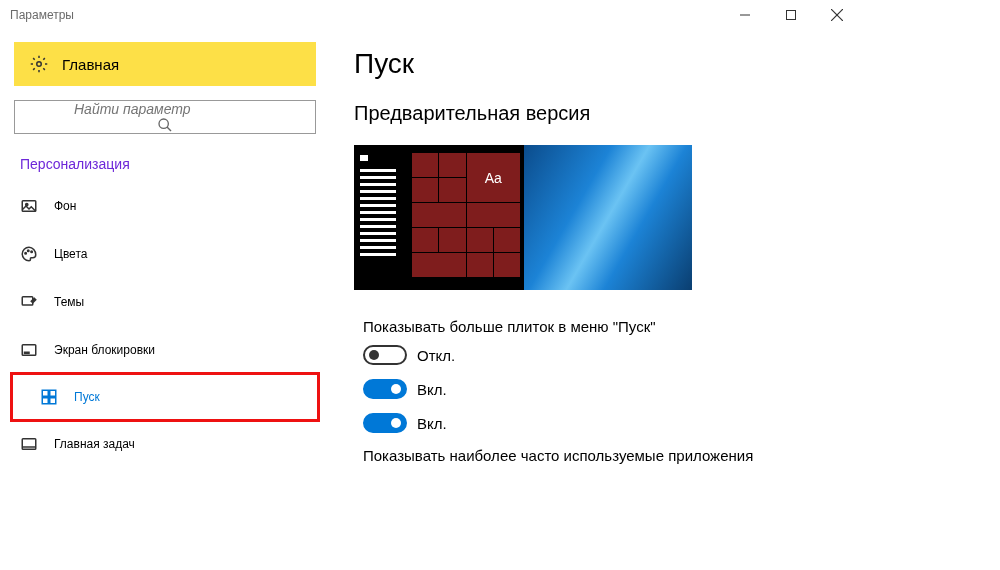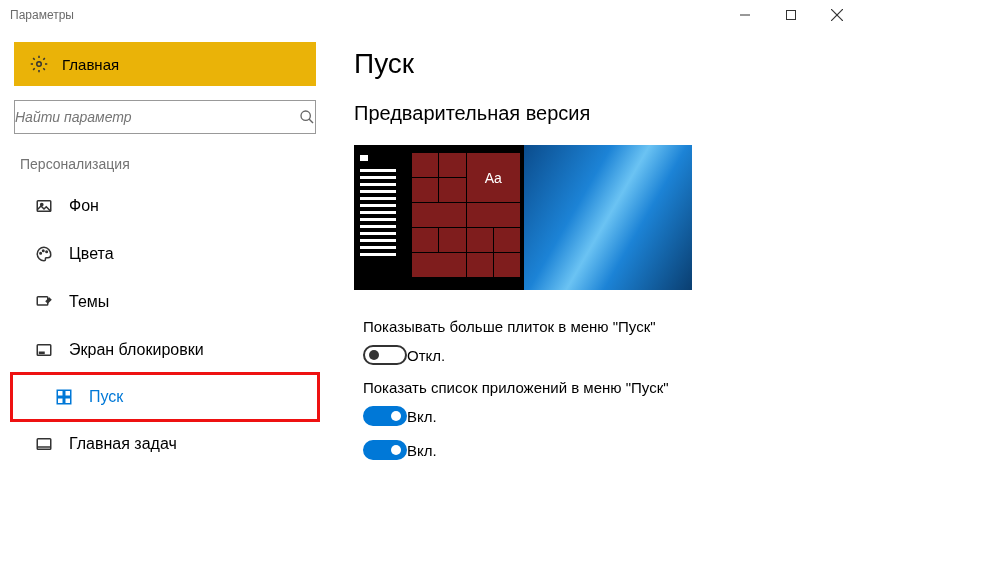--- a/index.html
+++ b/index.html
@@ -4,46 +4,46 @@
   <style>
     * { margin: 0; padding: 0; box-sizing: border-box; font-family: "Segoe UI", Tahoma, sans-serif; }
     body { width: 1000px; height: 570px; overflow: hidden; background: #fff; color: #000; }
     .window { width: 860px; height: 570px; display: flex; flex-direction: column; background: #fff; }
     .titlebar { height: 30px; display: flex; align-items: center; padding-left: 10px; background: #fff; color: #6b6b6b; font-size: 12px; }
     .titlebar-text { flex: 1; }
     .titlebtn { width: 46px; height: 30px; display: flex; align-items: center; justify-content: center; font-size: 10px; color: #333; }
     .titlebtn:last-child { font-size: 12px; }
     .content { flex: 1; display: flex; }
     .sidebar { width: 330px; padding: 12px 0 0 0; display: flex; flex-direction: column; }
-    .home { margin: 0 14px 14px 14px; height: 44px; background: #eab308; display: flex; align-items: center; padding-left: 16px; font-size: 15px; }
+    .home { margin: 0 14px 14px 14px; height: 44px; background: #fde047; display: flex; align-items: center; padding-left: 16px; font-size: 15px; }
     .home svg { width: 18px; height: 18px; margin-right: 14px; }
-    .search { margin: 0 14px 22px 14px; height: 34px; border: 1px solid #999; display: flex; align-items: center; padding: 0 0; }
+    .search { margin: 0 14px 22px 14px; height: 34px; border: 1px solid #999; display: flex; align-items: center; padding: 0 10px; flex-direction: column; }
     .search input { flex: 1; border: none; outline: none; font-size: 14px; color: #666; font-style: italic; background: transparent; }
-    .group-title { margin: 0 14px 12px 20px; font-size: 14px; color: #737373; }
-    .nav-item { height: 44px; display: flex; align-items: center; padding-left: 35px; font-size: 16px; cursor: default; }
+    .group-title { margin: 0 14px 12px 20px; font-size: 14px; color: #6d28d9; }
+    .nav-item { height: 44px; display: flex; align-items: center; padding-left: 20px; font-size: 12px; cursor: default; }
     .nav-item svg { width: 18px; height: 18px; margin-right: 16px; flex-shrink: 0; }
     .nav-item + .nav-item { margin-top: 4px; }
     .highlight-box { border: 3px solid #e11; margin: 0 10px; padding-left: 7px; }
     .selected-text { color: #0078d7; }
     .main { flex: 1; padding: 18px 24px 0 24px; overflow: hidden; }
     .h1 { font-size: 28px; font-weight: 300; margin-bottom: 22px; }
     .h2 { font-size: 20px; font-weight: 400; margin-bottom: 20px; }
     .preview { width: 338px; height: 145px; background: #000; display: flex; margin-bottom: 28px; }
     .preview-left { width: 170px; background: #000; display: flex; }
     .preview-list { width: 54px; padding: 10px 6px; display: flex; flex-direction: column; gap: 4px; }
     .plist-head { height: 6px; width: 8px; background: #fff; margin-bottom: 4px; }
     .plist-row { height: 3px; background: #fff; width: 36px; }
     .preview-tiles { flex: 1; display: grid; grid-template-columns: repeat(4, 1fr); grid-auto-rows: 24px; gap: 1px; padding: 8px 4px; align-content: start; }
     .tile { background: #7f1d1d; }
     .tile-big { grid-column: span 2; grid-row: span 2; display: flex; align-items: center; justify-content: center; color: #fff; font-size: 14px; }
     .tile-wide { grid-column: span 2; }
     .preview-right { flex: 1; background: linear-gradient(120deg, #0b4c8c 0%, #1c83d6 35%, #6bc3f3 50%, #1c83d6 65%, #0a3e70 100%); position: relative; }
     .setting { margin-bottom: 14px; margin-left: 9px; }
     .setting-label { font-size: 15px; margin-bottom: 10px; }
-    .toggle-row { display: flex; align-items: center; gap: 0; font-size: 15px; }
+    .toggle-row { display: flex; align-items: center; gap: 10px; font-size: 15px; }
     .toggle { width: 44px; height: 20px; border-radius: 10px; border: 2px solid #333; position: relative; background: #fff; }
     .toggle .knob { width: 10px; height: 10px; border-radius: 50%; background: #333; position: absolute; top: 3px; left: 4px; }
     .toggle.on { background: #0078d7; border-color: #0078d7; }
     .toggle.on .knob { background: #fff; left: auto; right: 4px; }
   </style>
 </head>
 <body>
 
 <div class="window">
   <div class="titlebar">
@@ -188,33 +188,35 @@
         <div class="setting-label">Показывать больше плиток в меню "Пуск"</div>
         <div class="toggle-row">
           <div class="toggle">
               <div class="knob"></div>
             </div>
           <span>Откл.</span>
         </div>
       </div>
 
       <div class="setting">
-        <div class="setting-label">Показать список приложений в меню "Пуск"</div>
         <div class="toggle-row">
           <div class="toggle on">
               <div class="knob"></div>
             </div>
           <span>Вкл.</span>
         </div>
       </div>
 
       <div class="setting">
         <div class="toggle-row">
           <div class="toggle on">
               <div class="knob"></div>
             </div>
           <span>Вкл.</span>
         </div>
       </div>
 
+      <div class="setting">
+        <div class="setting-label">Показывать наиболее часто используемые приложения</div>
+      </div>
     </div>
   </div>
 </div>
 
 </body></html>

